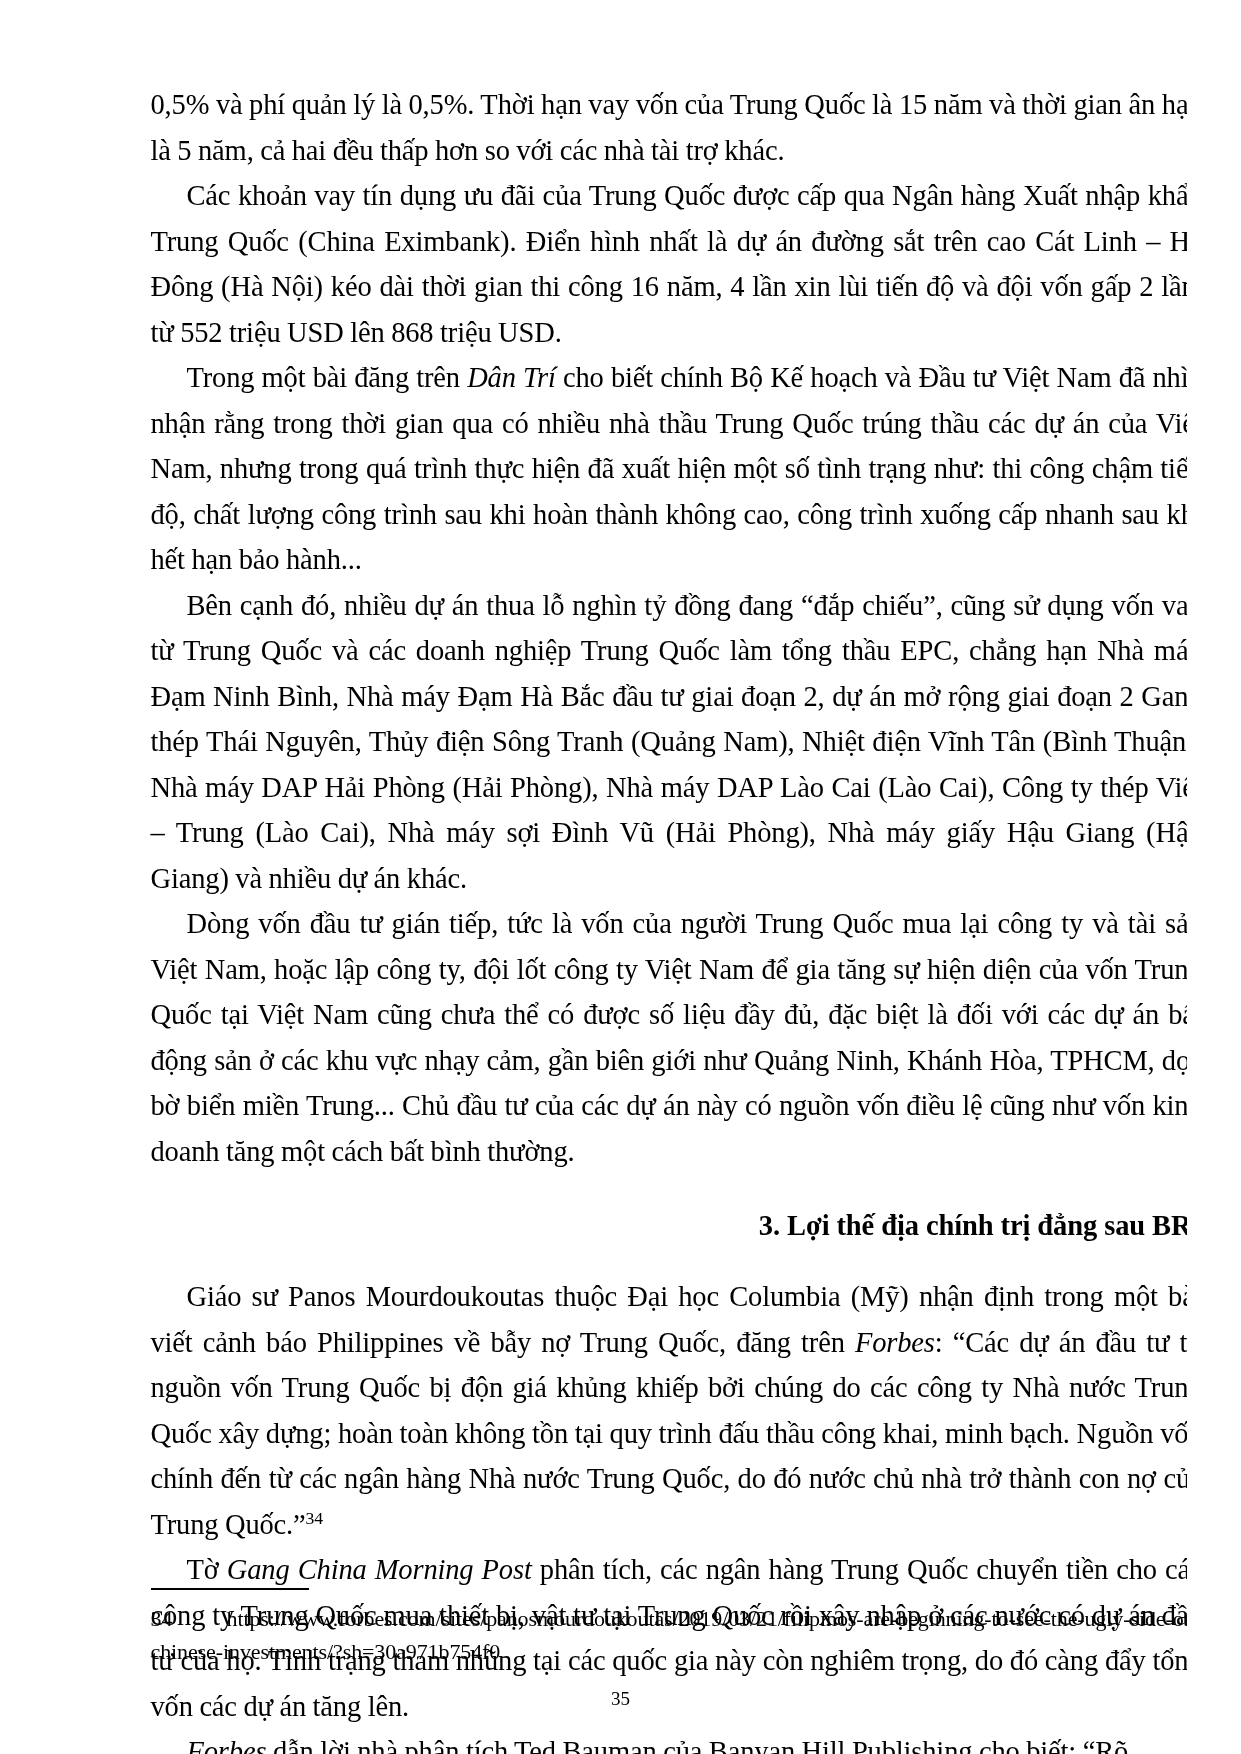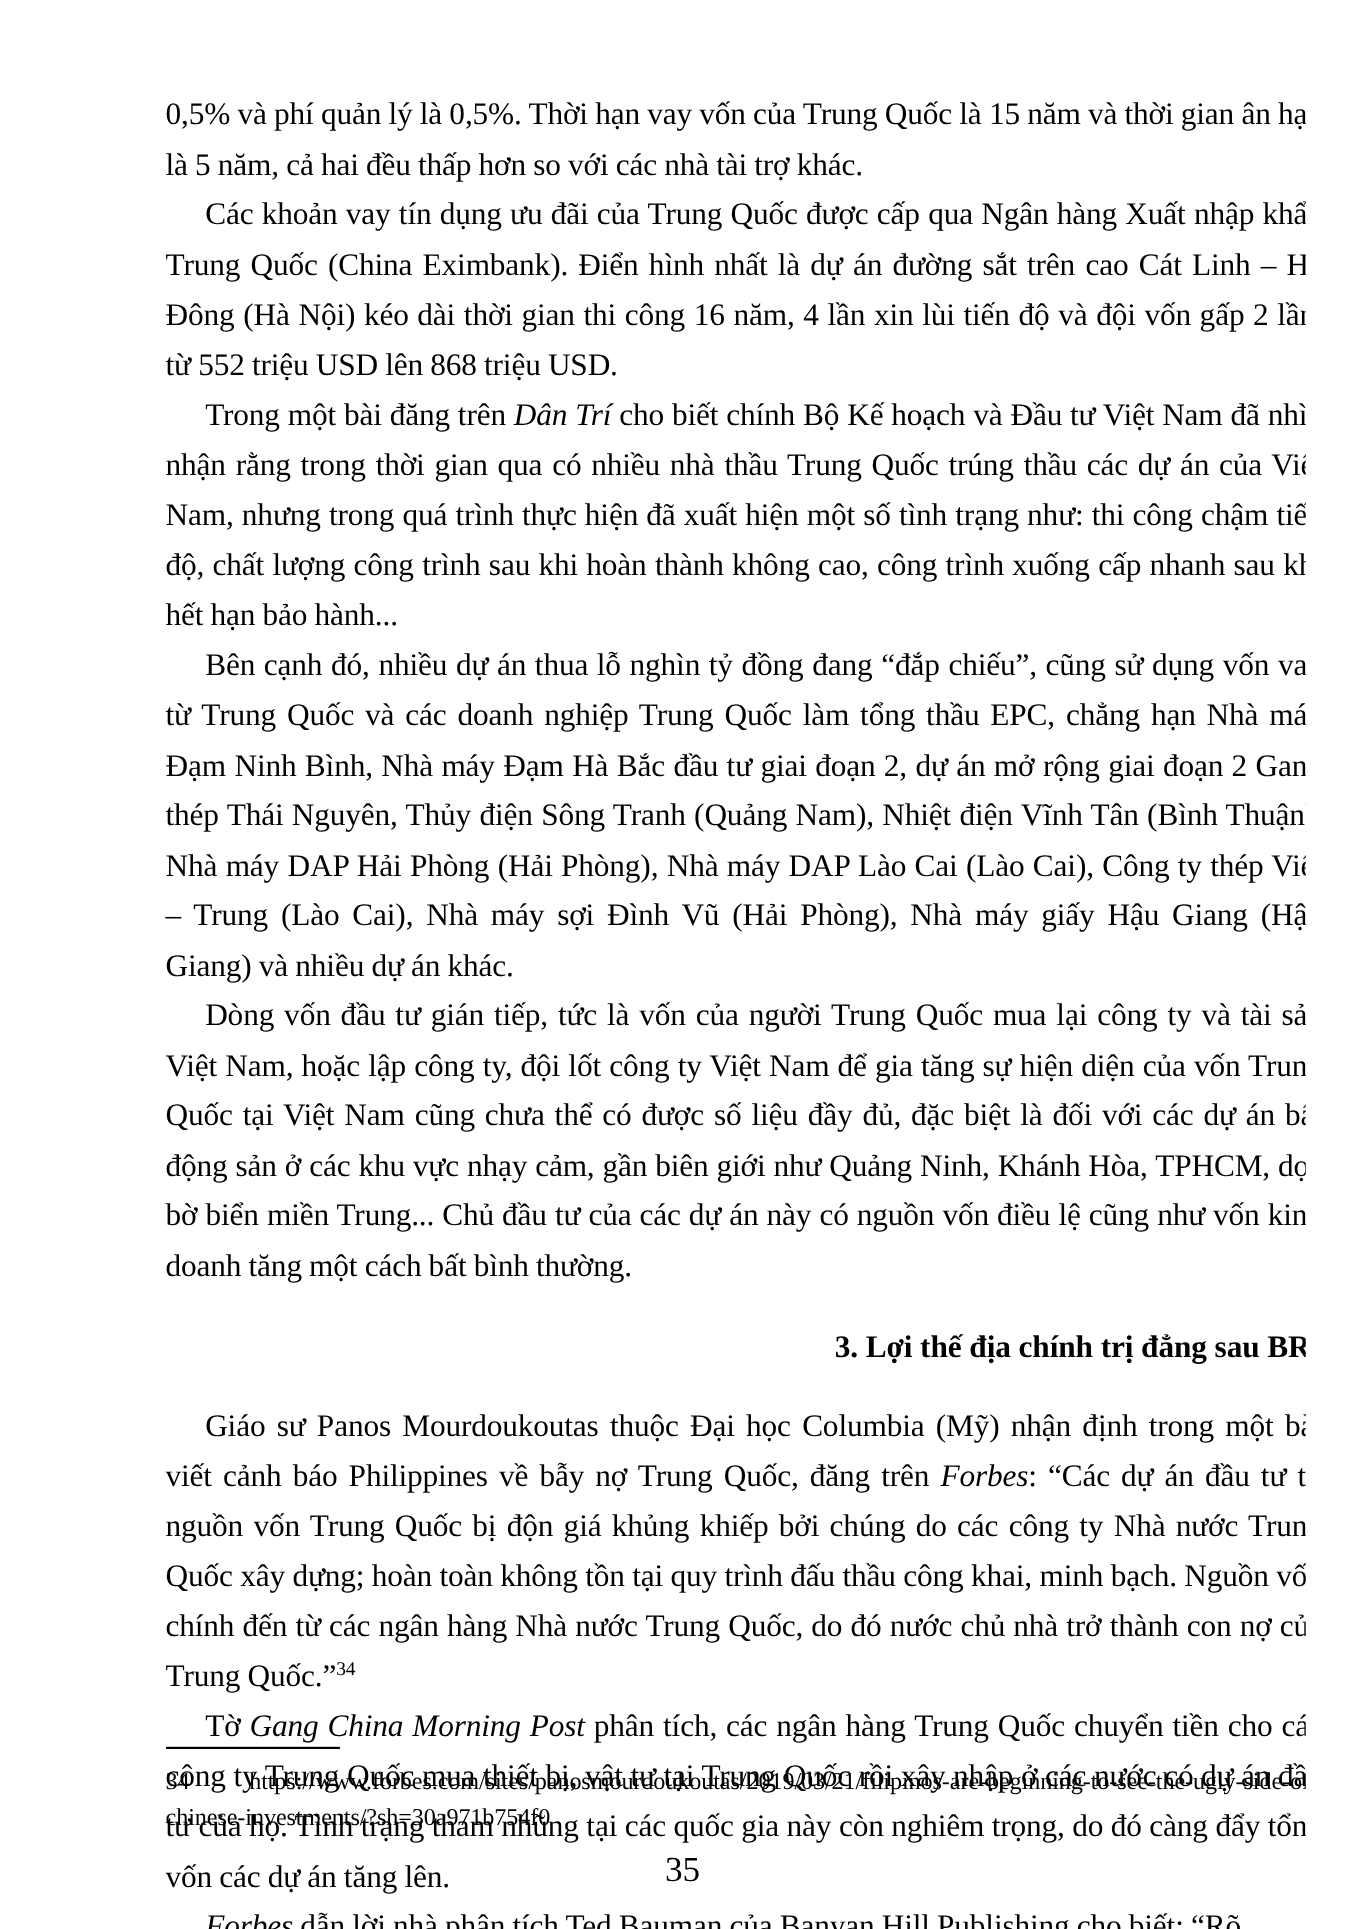--- a/index.html
+++ b/index.html
@@ -84,21 +84,21 @@
   .fn-num {
     display: inline-block;
     width: 76px;
   }
   .page-number {
     position: absolute;
     left: 0;
     right: 0;
     top: 1684px;
     text-align: center;
-    font-size: 32px;
+    font-size: 19px;
     line-height: 30px;
   }
 </style>
 </head>
 <body>
 
 <div class="page">
 
   <div class="content">
     <div id="block-before">

